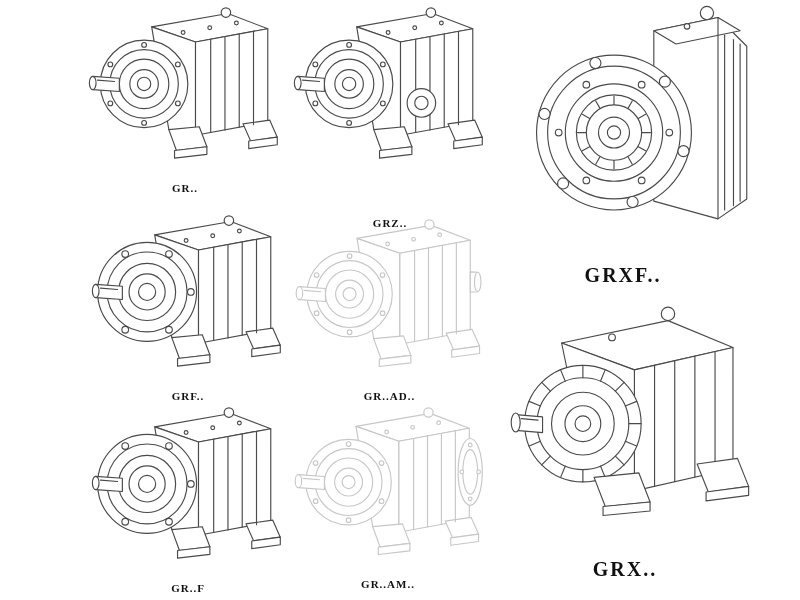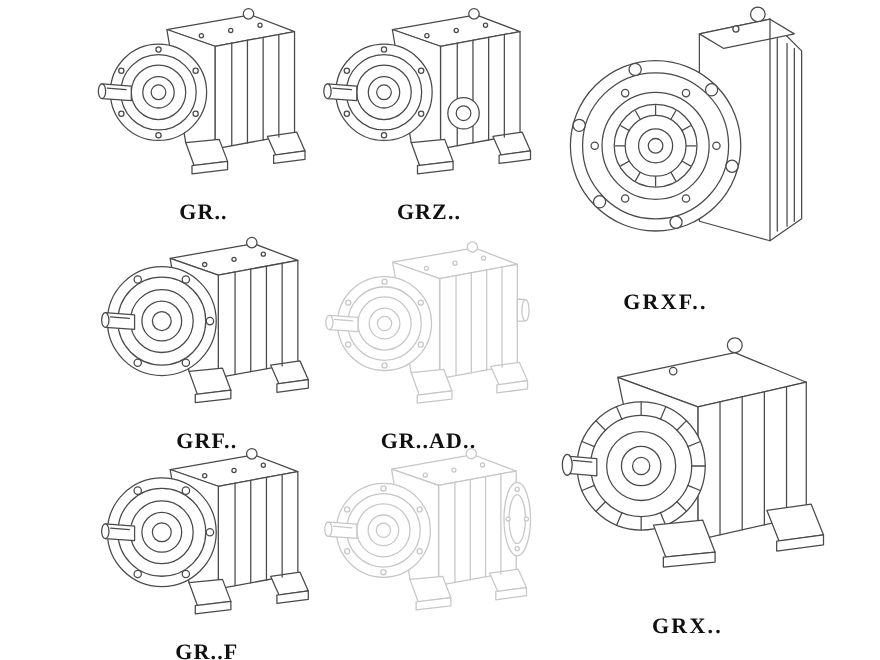--- a/index.html
+++ b/index.html
@@ -5,21 +5,21 @@
   html,body{margin:0;padding:0;}
   body{
     width:800px;height:600px;position:relative;overflow:hidden;
     background:var(--bg,#ffffff);
     font-family:"Liberation Serif", serif;
   }
   .cell{position:absolute;display:flex;flex-direction:column;align-items:center;}
   .draw{color:var(--line,#4a4a4a);display:block;}
   .light .draw{color:var(--light,#c7c7c7);}
   .label{
-    font-weight:bold;font-size:20px;letter-spacing:1px;
+    font-weight:bold;font-size:11px;letter-spacing:1px;
     color:var(--label,#111111);margin-top:2px;text-align:center;width:100%;
   }
   .big .label{font-size:20px;letter-spacing:2px;}
   
   #defs *{stroke:currentColor;stroke-width:1.15;fill:#ffffff;
           vector-effect:non-scaling-stroke;stroke-linejoin:round;stroke-linecap:round;}
   #defs line{fill:none;}
 </style>
 </head>
 <body>
@@ -187,28 +187,28 @@
   </defs>
 </svg>
 
 <div class="cell" style="left:85px;top:4px;width:200px;">
   <svg class="draw" viewBox="0 0 210 185" width="200" height="176">
       <use href="#gb-side"></use>
     </svg>
   <div class="label">GR..</div>
 </div>
 
-<div class="cell" style="left:290px;top:4px;width:200px;">
+<div class="cell" style="left:290px;top:4px;width:200px;gap:35px;">
   <svg class="draw" viewBox="0 0 210 185" width="200" height="176">
       <use href="#gb-z"></use>
     </svg>
   <div class="label">GRZ..</div>
 </div>
 
-<div class="cell big" style="left:505px;top:2px;width:200px;">
+<div class="cell big" style="left:523px;top:2px;width:200px;">
   <svg class="draw" viewBox="0 0 230 235" width="255" height="260" style="margin-left:55px">
       <use href="#gb-xf"></use>
     </svg>
   <div class="label">GRXF..</div>
 </div>
 
 <div class="cell" style="left:88px;top:212px;width:200px;font-family:Liberation Serif, serif;">
   <svg class="draw" viewBox="0 0 210 185" width="200" height="176">
       <use href="#gb-flange"></use>
     </svg>
@@ -226,20 +226,21 @@
   <svg class="draw" viewBox="0 0 210 185" width="200" height="176">
       <use href="#gb-flange"></use>
     </svg>
   <div class="label">GR..F</div>
 </div>
 
 <div class="cell light" style="left:288px;top:404px;width:200px;">
   <svg class="draw" viewBox="0 0 210 185" width="195" height="172">
       <use href="#gb-am"></use>
     </svg>
+  <div class="label">GR..AM..</div>
 </div>
 
 <div class="cell big" style="left:500px;top:298px;width:250px;align-items:center;">
   <svg class="draw" viewBox="0 0 250 230" width="280" height="258" style="margin-left:30px">
       <use href="#gb-x"></use>
     </svg>
   <div class="label">GRX..</div>
 </div>
 
 </body></html>

